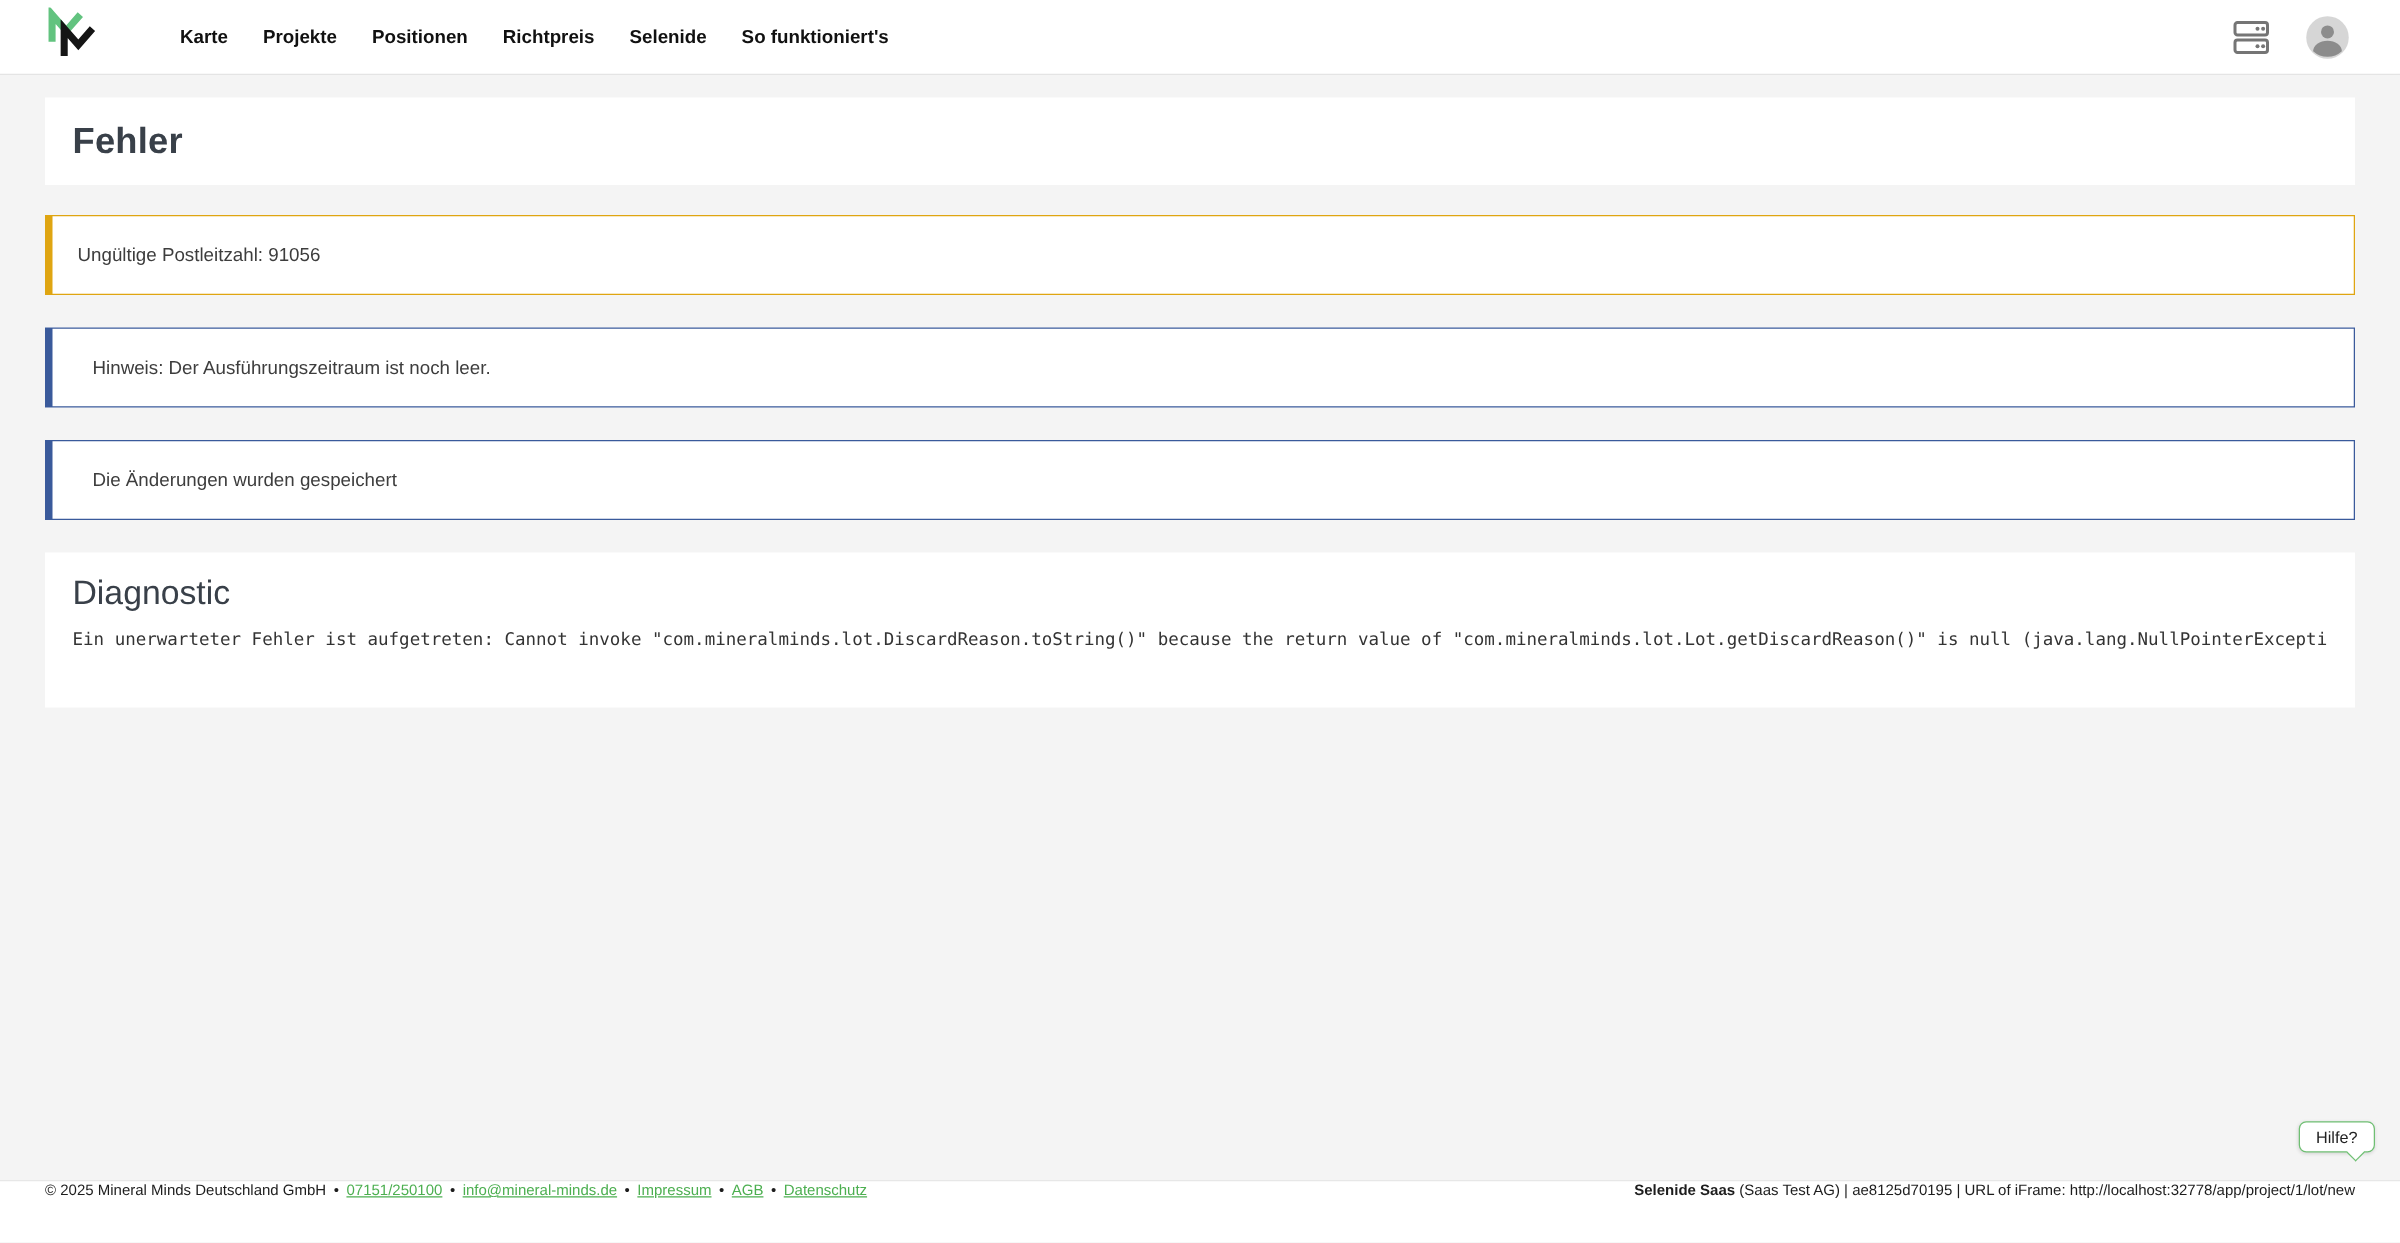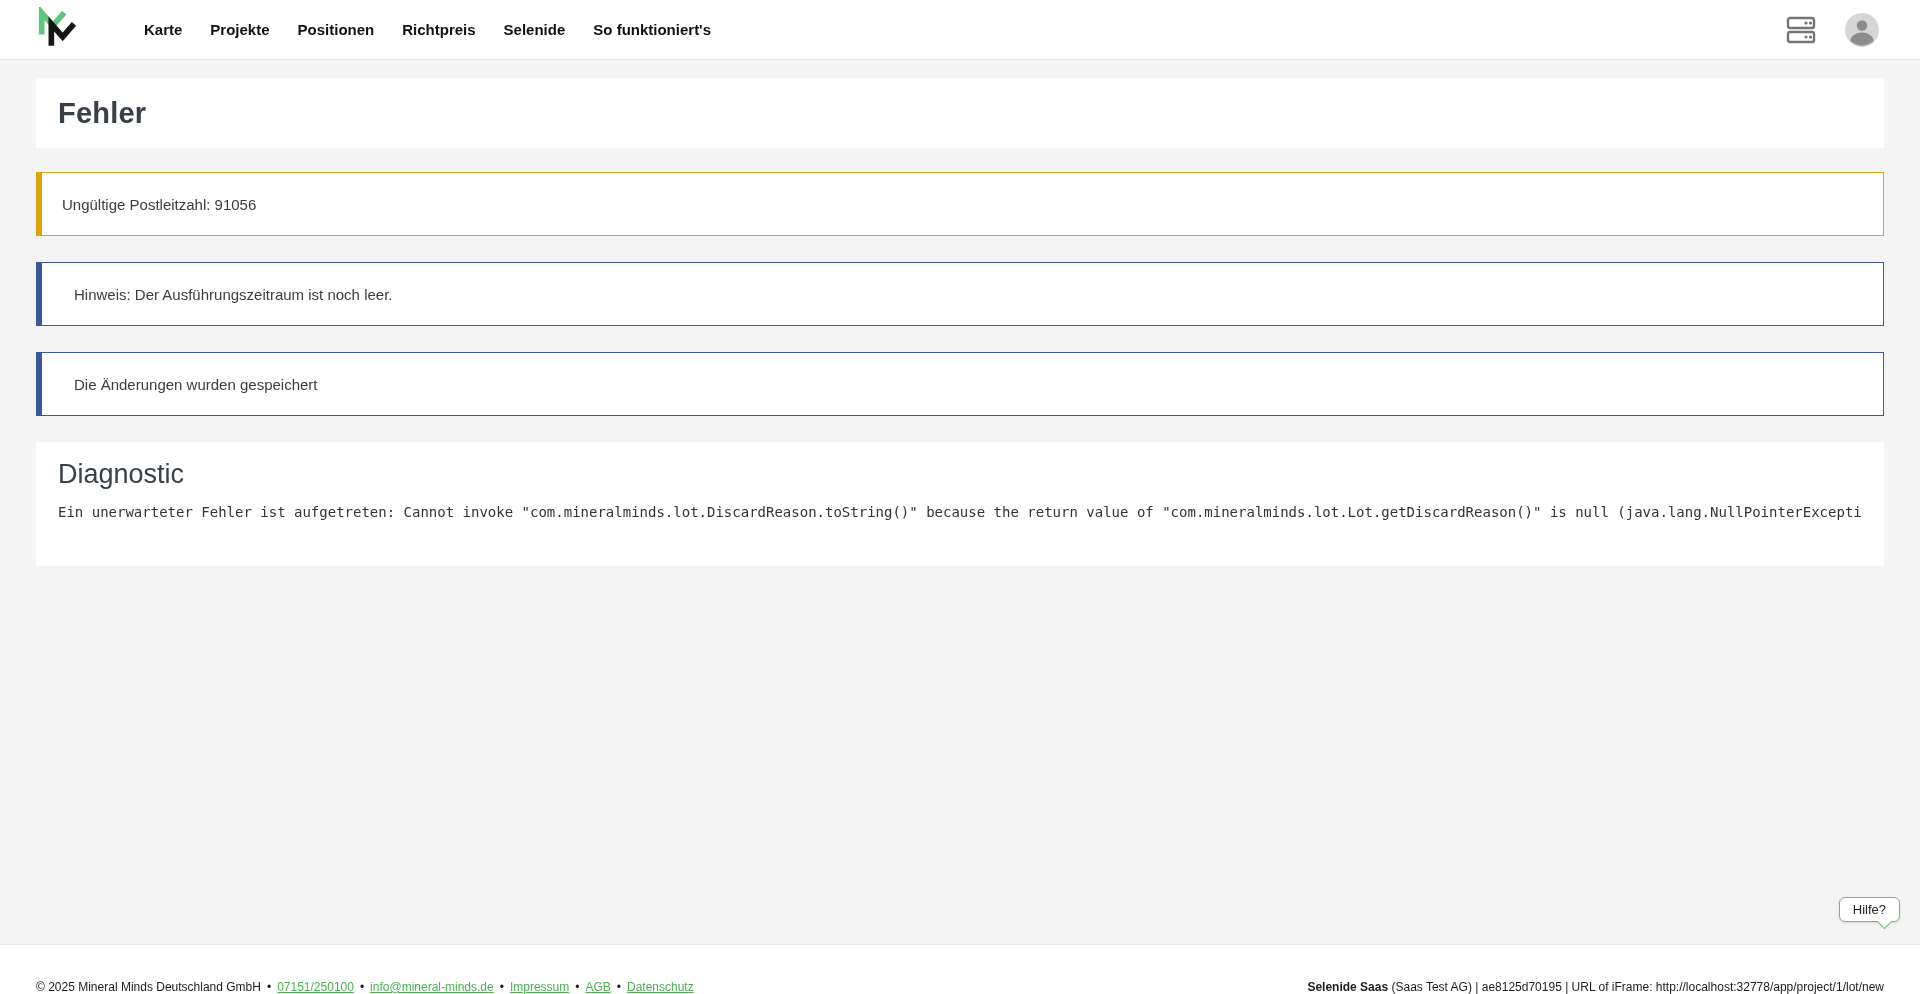--- a/index.html
+++ b/index.html
@@ -121,21 +121,21 @@
     transform: rotate(45deg);
   }
 
   
   .footer {
     flex: 0 0 auto;
     height: 50px;
     background: #ffffff;
     border-top: 1px solid #e7e7e7;
     display: flex;
-    align-items: flex-end;
+    align-items: flex-start;
     justify-content: space-between;
     padding: 0 36px;
     font-size: 12px;
     color: #1d1d1d;
   }
   .footer-left { display: flex; align-items: center; white-space: nowrap; }
   .footer-left a { color: var(--green, #4caf50); text-decoration: underline; }
   .sep { margin: 0 6px; color: #1d1d1d; }
   .footer-right { white-space: nowrap; color: #1d1d1d; }
   .footer-right .bold { font-weight: 700; }

